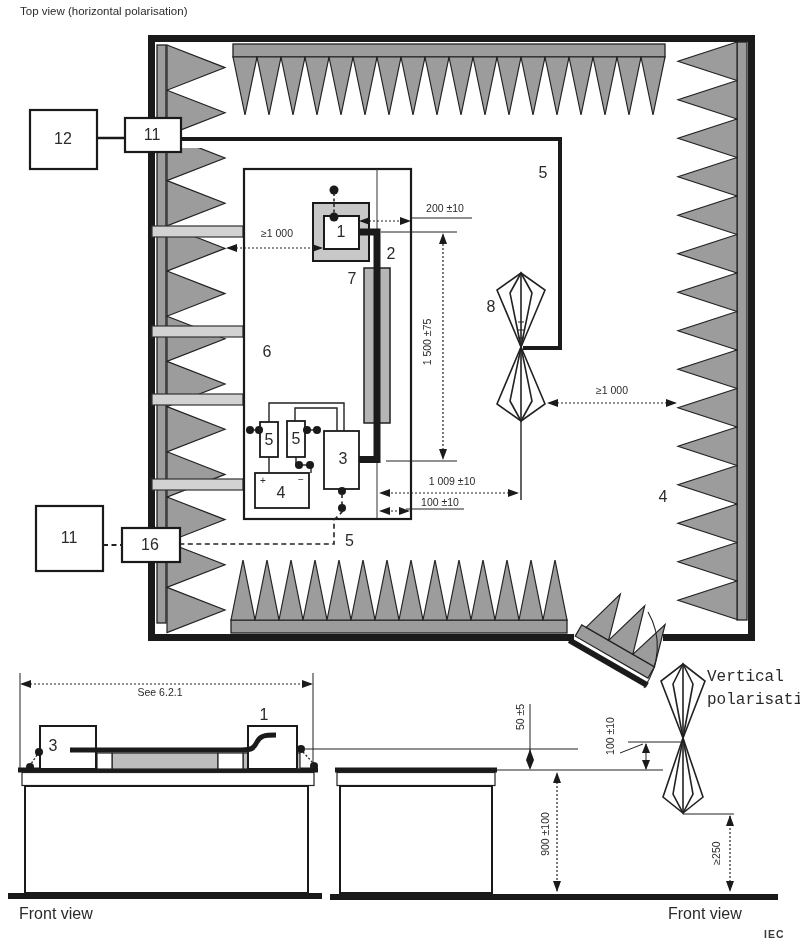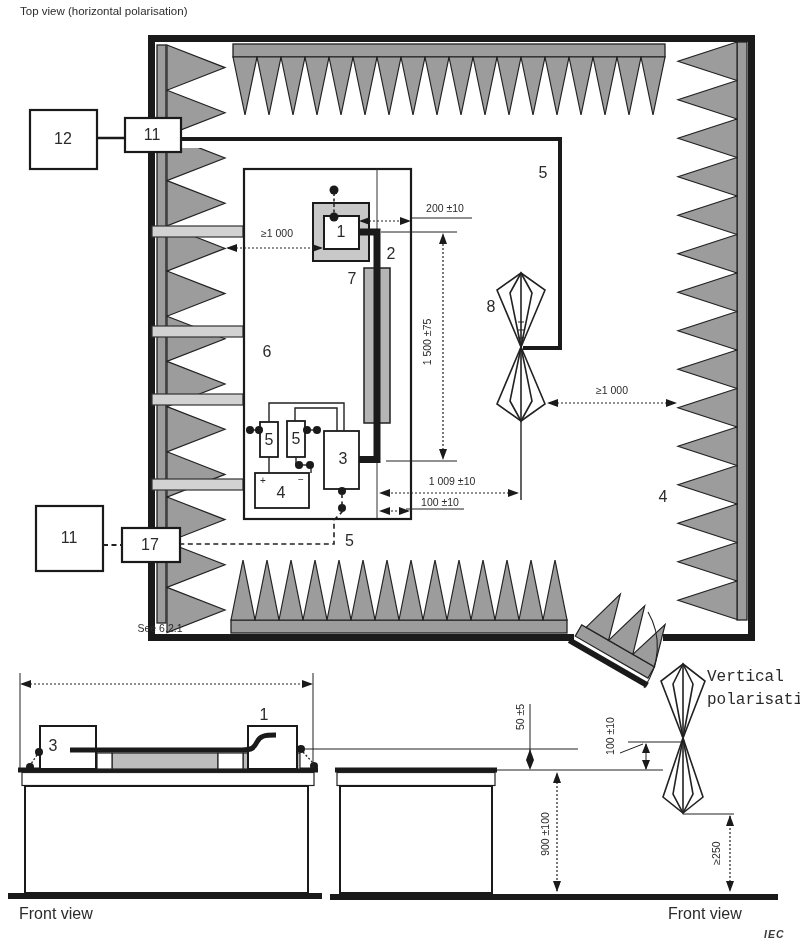--- a/index.html
+++ b/index.html
@@ -6,21 +6,21 @@
   #stage{position:relative;width:800px;height:952px;background:#fff;overflow:hidden;
          font-family:"Liberation Sans", sans-serif;}
   #diagram{position:absolute;left:0;top:0;}
   .lbl{position:absolute;font-size:16px;color:var(--c-text,#222);white-space:nowrap;line-height:1;}
   .c{transform:translate(-50%,-50%);}
   .r{transform:translate(-50%,-50%) rotate(-90deg);}
   .dim{font-size:10.5px;}
   .ttl{font-size:11.5px;text-align:right;}
   .wrap{white-space:normal;width:70px;line-height:1.45;font-family:Liberation Mono, monospace;}
   .sign{font-size:10px;}
-  .iec{font-style:italic;font-weight:bold;font-size:10.5px;color:#3a3a3a;letter-spacing:1px;}
+  .iec{font-weight:bold;font-size:10.5px;color:#3a3a3a;letter-spacing:1px;}
 </style>
 </head>
 <body>
 
 <div id="stage">
 
 <svg id="diagram" width="800" height="952" viewBox="0 0 800 952">
 
   <g stroke="var(--c-ink)" stroke-width="7">
     <line x1="148" y1="38.5" x2="755" y2="38.5"></line>
@@ -293,21 +293,21 @@
 
   <line x1="8" y1="896" x2="322" y2="896" stroke="var(--c-ink)" stroke-width="6"></line>
   <line x1="330" y1="897" x2="778" y2="897" stroke="var(--c-ink)" stroke-width="6"></line>
 </svg>
 
 <div class="lbl ttl" style="left:20px;top:6px">Top view (horizontal polarisation)</div>
 
 <div class="lbl c" style="left:63px;top:139px">12</div>
 <div class="lbl c" style="left:152px;top:135px">11</div>
 <div class="lbl c" style="left:69px;top:538px">11</div>
-<div class="lbl c" style="left:150px;top:545px">17</div>
+<div class="lbl c" style="left:150px;top:545px">16</div>
 <div class="lbl" style="left:345px;top:533px">5</div>
 <div class="lbl c" style="left:543px;top:173px">5</div>
 <div class="lbl c" style="left:491px;top:307px">8</div>
 <div class="lbl c" style="left:663px;top:497px">4</div>
 <div class="lbl c" style="left:267px;top:352px">6</div>
 <div class="lbl c" style="left:341px;top:232px">1</div>
 <div class="lbl c" style="left:391px;top:254px">2</div>
 <div class="lbl c" style="left:352px;top:279px">7</div>
 <div class="lbl c" style="left:343px;top:459px">3</div>
 <div class="lbl c" style="left:281px;top:493px">4</div>
@@ -315,21 +315,21 @@
 <div class="lbl c sign" style="left:301px;top:480px">−</div>
 <div class="lbl c" style="left:269px;top:440px">5</div>
 <div class="lbl c" style="left:296px;top:439px">5</div>
 
 <div class="lbl c dim" style="left:277px;top:233px">≥1 000</div>
 <div class="lbl c dim" style="left:445px;top:208px">200 ±10</div>
 <div class="lbl r dim" style="left:427px;top:342px">1 500 ±75</div>
 <div class="lbl c dim" style="left:612px;top:390px">≥1 000</div>
 <div class="lbl c dim" style="left:452px;top:481px">1 009 ±10</div>
 <div class="lbl c dim" style="left:440px;top:502px">100 ±10</div>
-<div class="lbl c dim" style="left:160px;top:628px">See 6.2.1</div>
+<div class="lbl c dim" style="left:160px;top:692px">See 6.2.1</div>
 <div class="lbl r dim" style="left:520px;top:717px">50 ±5</div>
 <div class="lbl r dim" style="left:610px;top:736px">100 ±10</div>
 <div class="lbl r dim" style="left:545px;top:834px">900 ±100</div>
 <div class="lbl r dim" style="left:716px;top:853px">≥250</div>
 
 <div class="lbl c" style="left:264px;top:715px">1</div>
 <div class="lbl c" style="left:53px;top:746px">3</div>
 
 <div class="lbl wrap" style="left:707px;top:666px">Vertical polarisation</div>
 <div class="lbl" style="left:19px;top:906px">Front view</div>

